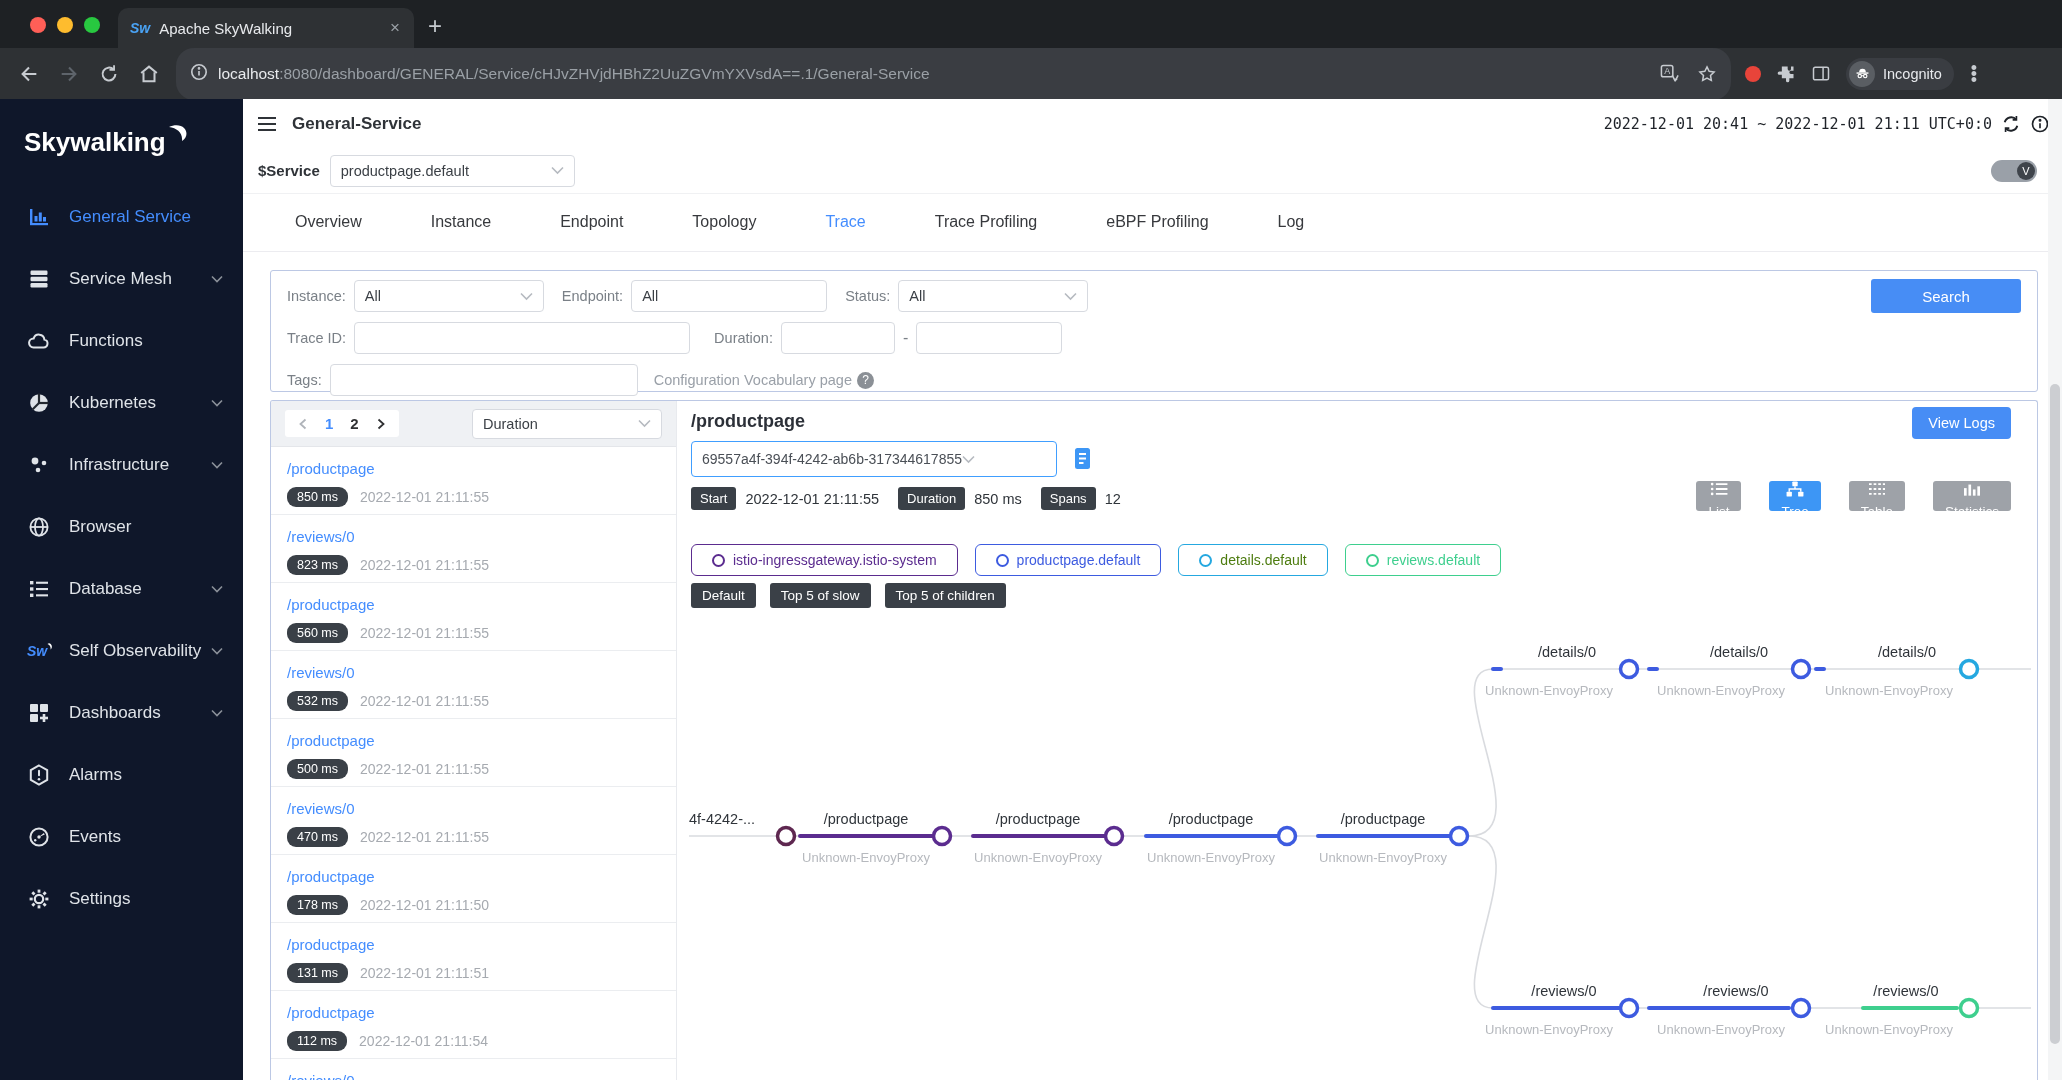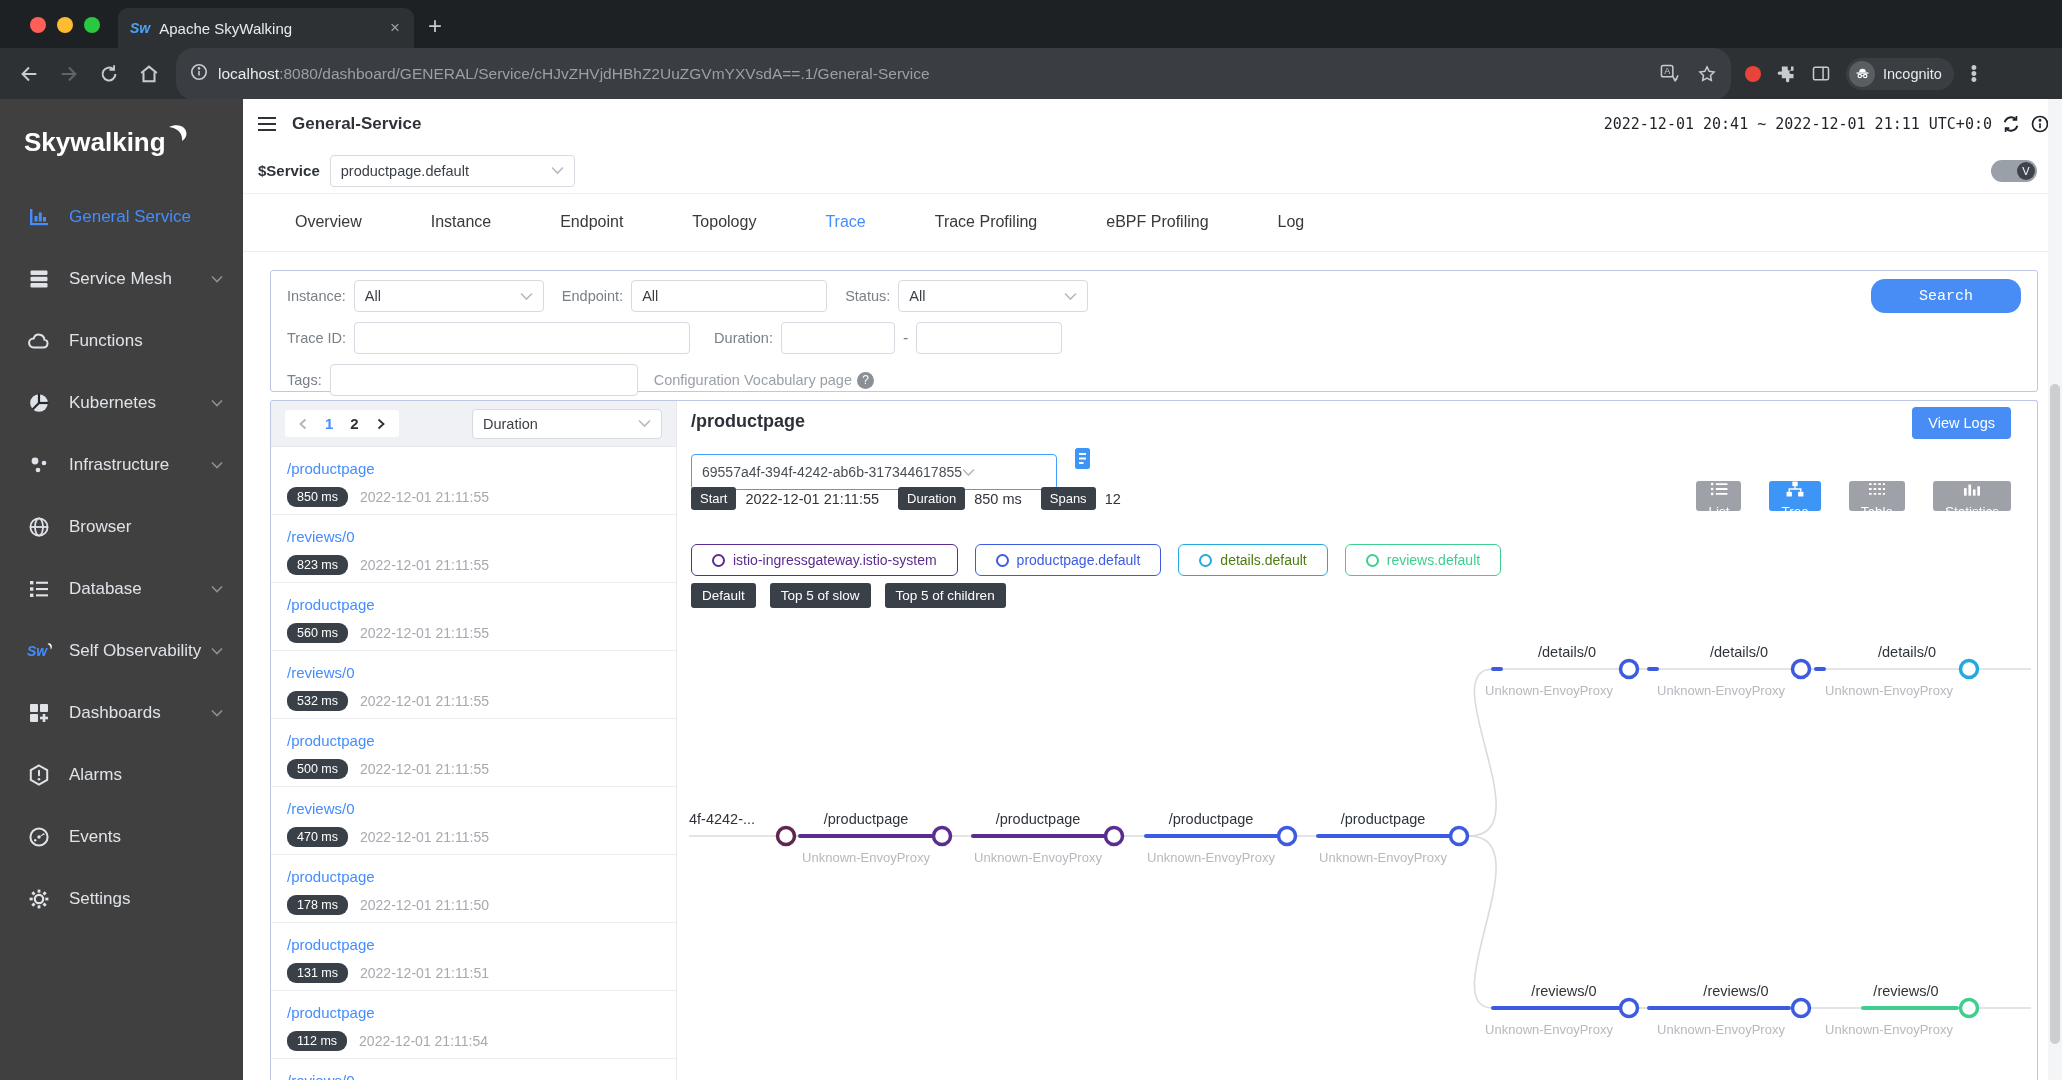--- a/index.html
+++ b/index.html
@@ -22,21 +22,21 @@
   .url{font-size:15.5px;color:#9aa0a6;white-space:nowrap;overflow:hidden;flex:1;margin-left:10px;}
   .url b{color:#e8eaed;font-weight:normal;}
   .chrome-right{display:flex;align-items:center;margin-left:14px;gap:15px;}
   .red-dot{width:16px;height:16px;border-radius:50%;background:#e8443a;}
   .incog{display:flex;align-items:center;gap:8px;background:#3a3d42;border-radius:16px;padding:3px 12px 3px 3px;}
   .incog-circle{width:26px;height:26px;border-radius:50%;background:#5a5e63;display:flex;align-items:center;justify-content:center;}
   .incog-label{color:#e8eaed;font-size:14.5px;}
   .kebab{color:#c7cbd0;font-size:18px;letter-spacing:0;line-height:6px;margin:0 14px 0 2px;text-align:center;}
 
   
-  .sidebar{position:absolute;left:0;top:99px;width:243px;height:981px;background:#404040;color:#dfe3e8;}
+  .sidebar{position:absolute;left:0;top:99px;width:243px;height:981px;background:#0f172a;color:#dfe3e8;}
   .logo{padding:28px 0 10px 24px;font-size:26px;font-weight:bold;color:#fff;display:flex;align-items:flex-start;}
   .logo svg{margin:-2px 0 0 1px;}
   #side-items{display:block;margin-top:18px;}
   .side-item{height:62px;display:flex;align-items:center;padding:0 20px 0 26px;cursor:pointer;}
   .side-item .icon{width:26px;height:26px;display:inline-flex;align-items:center;justify-content:center;color:#dfe3e8;}
   .side-item .lbl{margin-left:17px;font-size:17px;}
   .side-item.active,.side-item.active .icon{color:#448dfe;}
   .side-item .chev{margin-left:auto;display:inline-flex;}
 
   
@@ -58,42 +58,42 @@
   .tab.active{color:#448dfe;}
 
   
   .filter-card{position:absolute;left:27px;top:171px;width:1768px;height:122px;border:1px solid #bcc8e4;border-radius:3px;box-sizing:border-box;background:#fff;}
   .f-row{display:flex;align-items:center;height:34px;margin:8px 16px 0 16px;}
   .f-label{color:#7a8087;font-size:14.5px;margin-right:8px;white-space:nowrap;}
   .inp{border:1px solid #d7dae0;border-radius:4px;height:32px;box-sizing:border-box;padding:0 10px;font-size:14.5px;color:#3a3f45;font-family:"Liberation Sans",sans-serif;outline:none;background:#fff;}
   .w190{width:190px}.w196{width:196px}.w336{width:336px}.w114{width:114px}.w146{width:146px}.w308{width:308px}
   .ml18{margin-left:18px}.ml24{margin-left:24px}.ml16{margin-left:16px}
   .dash{color:#7a8087;margin:0 8px;}
-  .search-btn{margin-left:auto;width:150px;height:34px;background:#478df5;color:#fff;font-size:15px;border:none;border-radius:14px;cursor:pointer;font-family:Liberation Mono, monospace;}
+  .search-btn{margin-left:auto;width:150px;height:34px;background:#478df5;color:#fff;font-size:15px;border:none;border-radius:3px;cursor:pointer;}
   .vocab{color:#9aa0a8;font-size:14.5px;display:flex;align-items:center;gap:5px;}
   .qmark{width:17px;height:17px;border-radius:50%;background:#8b9096;color:#fff;font-size:12px;display:inline-flex;align-items:center;justify-content:center;}
 
   
   .content-card{position:absolute;left:27px;top:301px;width:1768px;height:680px;border:1px solid #bcc8e4;border-top-left-radius:3px;border-top-right-radius:3px;border-bottom:none;box-sizing:border-box;background:#fff;overflow:hidden;display:flex;}
   .list-col{width:406px;border-right:1px solid #e8eaee;box-sizing:border-box;flex:none;}
   .pager-row{height:45px;background:#eff1f4;display:flex;align-items:center;padding:0 14px;border-bottom:1px solid #e4e6ea;}
   .pager{background:#fff;border-radius:3px;padding:5px 13px;display:flex;align-items:center;gap:17px;}
   .pg-num{font-size:15px;color:#303133;font-weight:bold;cursor:pointer;}
   .pg-num.cur{color:#448dfe;}
   .sort-sel{margin-left:auto;width:190px;height:30px;}
   .trace-item{padding:13px 16px 0 16px;height:54px;border-bottom:1px solid #ebedf0;cursor:pointer;}
   .trace-item .endpoint{color:#448dfe;font-size:15px;}
   .trace-item .meta{margin-top:9px;display:flex;align-items:center;gap:12px;}
   .dur-badge{background:#3a4047;color:#fff;font-size:12.5px;border-radius:9px;padding:3px 10px;}
   .trace-time{color:#a6aab0;font-size:14px;}
 
   .detail-col{position:relative;flex:1;}
   .d-title{position:absolute;left:14px;top:10px;font-size:18px;font-weight:bold;color:#2c3038;}
   .viewlogs-btn{position:absolute;right:26px;top:6px;height:32px;padding:0 16px;background:#478df5;color:#fff;font-size:14.5px;border:none;border-radius:4px;cursor:pointer;}
-  .traceid-sel{position:absolute;left:14px;top:40px;width:366px;height:36px;border:1px solid #409eff;border-radius:4px;display:flex;align-items:center;padding:0 10px;box-sizing:border-box;font-size:14px;color:#4a4f56;margin-top:13px;}
+  .traceid-sel{position:absolute;left:14px;top:40px;width:366px;height:36px;border:1px solid #409eff;border-radius:4px;display:flex;align-items:center;padding:0 10px;box-sizing:border-box;font-size:14px;color:#4a4f56;}
   .copy-ic{position:absolute;left:394px;top:45px;}
   .badges-row{position:absolute;left:14px;top:86px;display:flex;align-items:center;gap:9px;}
   .dk-badge{background:#3a4047;color:#fff;font-size:13px;border-radius:3px;padding:4px 9px;}
   .badge-val{color:#2f343a;font-size:14.5px;margin-right:10px;}
   .viewmodes{position:absolute;right:26px;top:80px;display:flex;gap:28px;}
   .vm-btn{height:30px;padding:0 12px;border:none;border-radius:3px;background:#9ea2a8;color:#fff;font-size:13.5px;display:flex;align-items:center;gap:7px;cursor:pointer;flex-direction:column;}
   .vm-btn.active{background:#3d96f5;}
   .legend-row{position:absolute;left:14px;top:143px;display:flex;gap:17px;}
   .chip{height:30px;border:1px solid;border-radius:6px;display:flex;align-items:center;gap:8px;padding:0 20px;font-size:14px;background:#fff;}
   .chip .dot{width:13px;height:13px;border-radius:50%;border:2.5px solid;box-sizing:border-box;background:#fff;}

